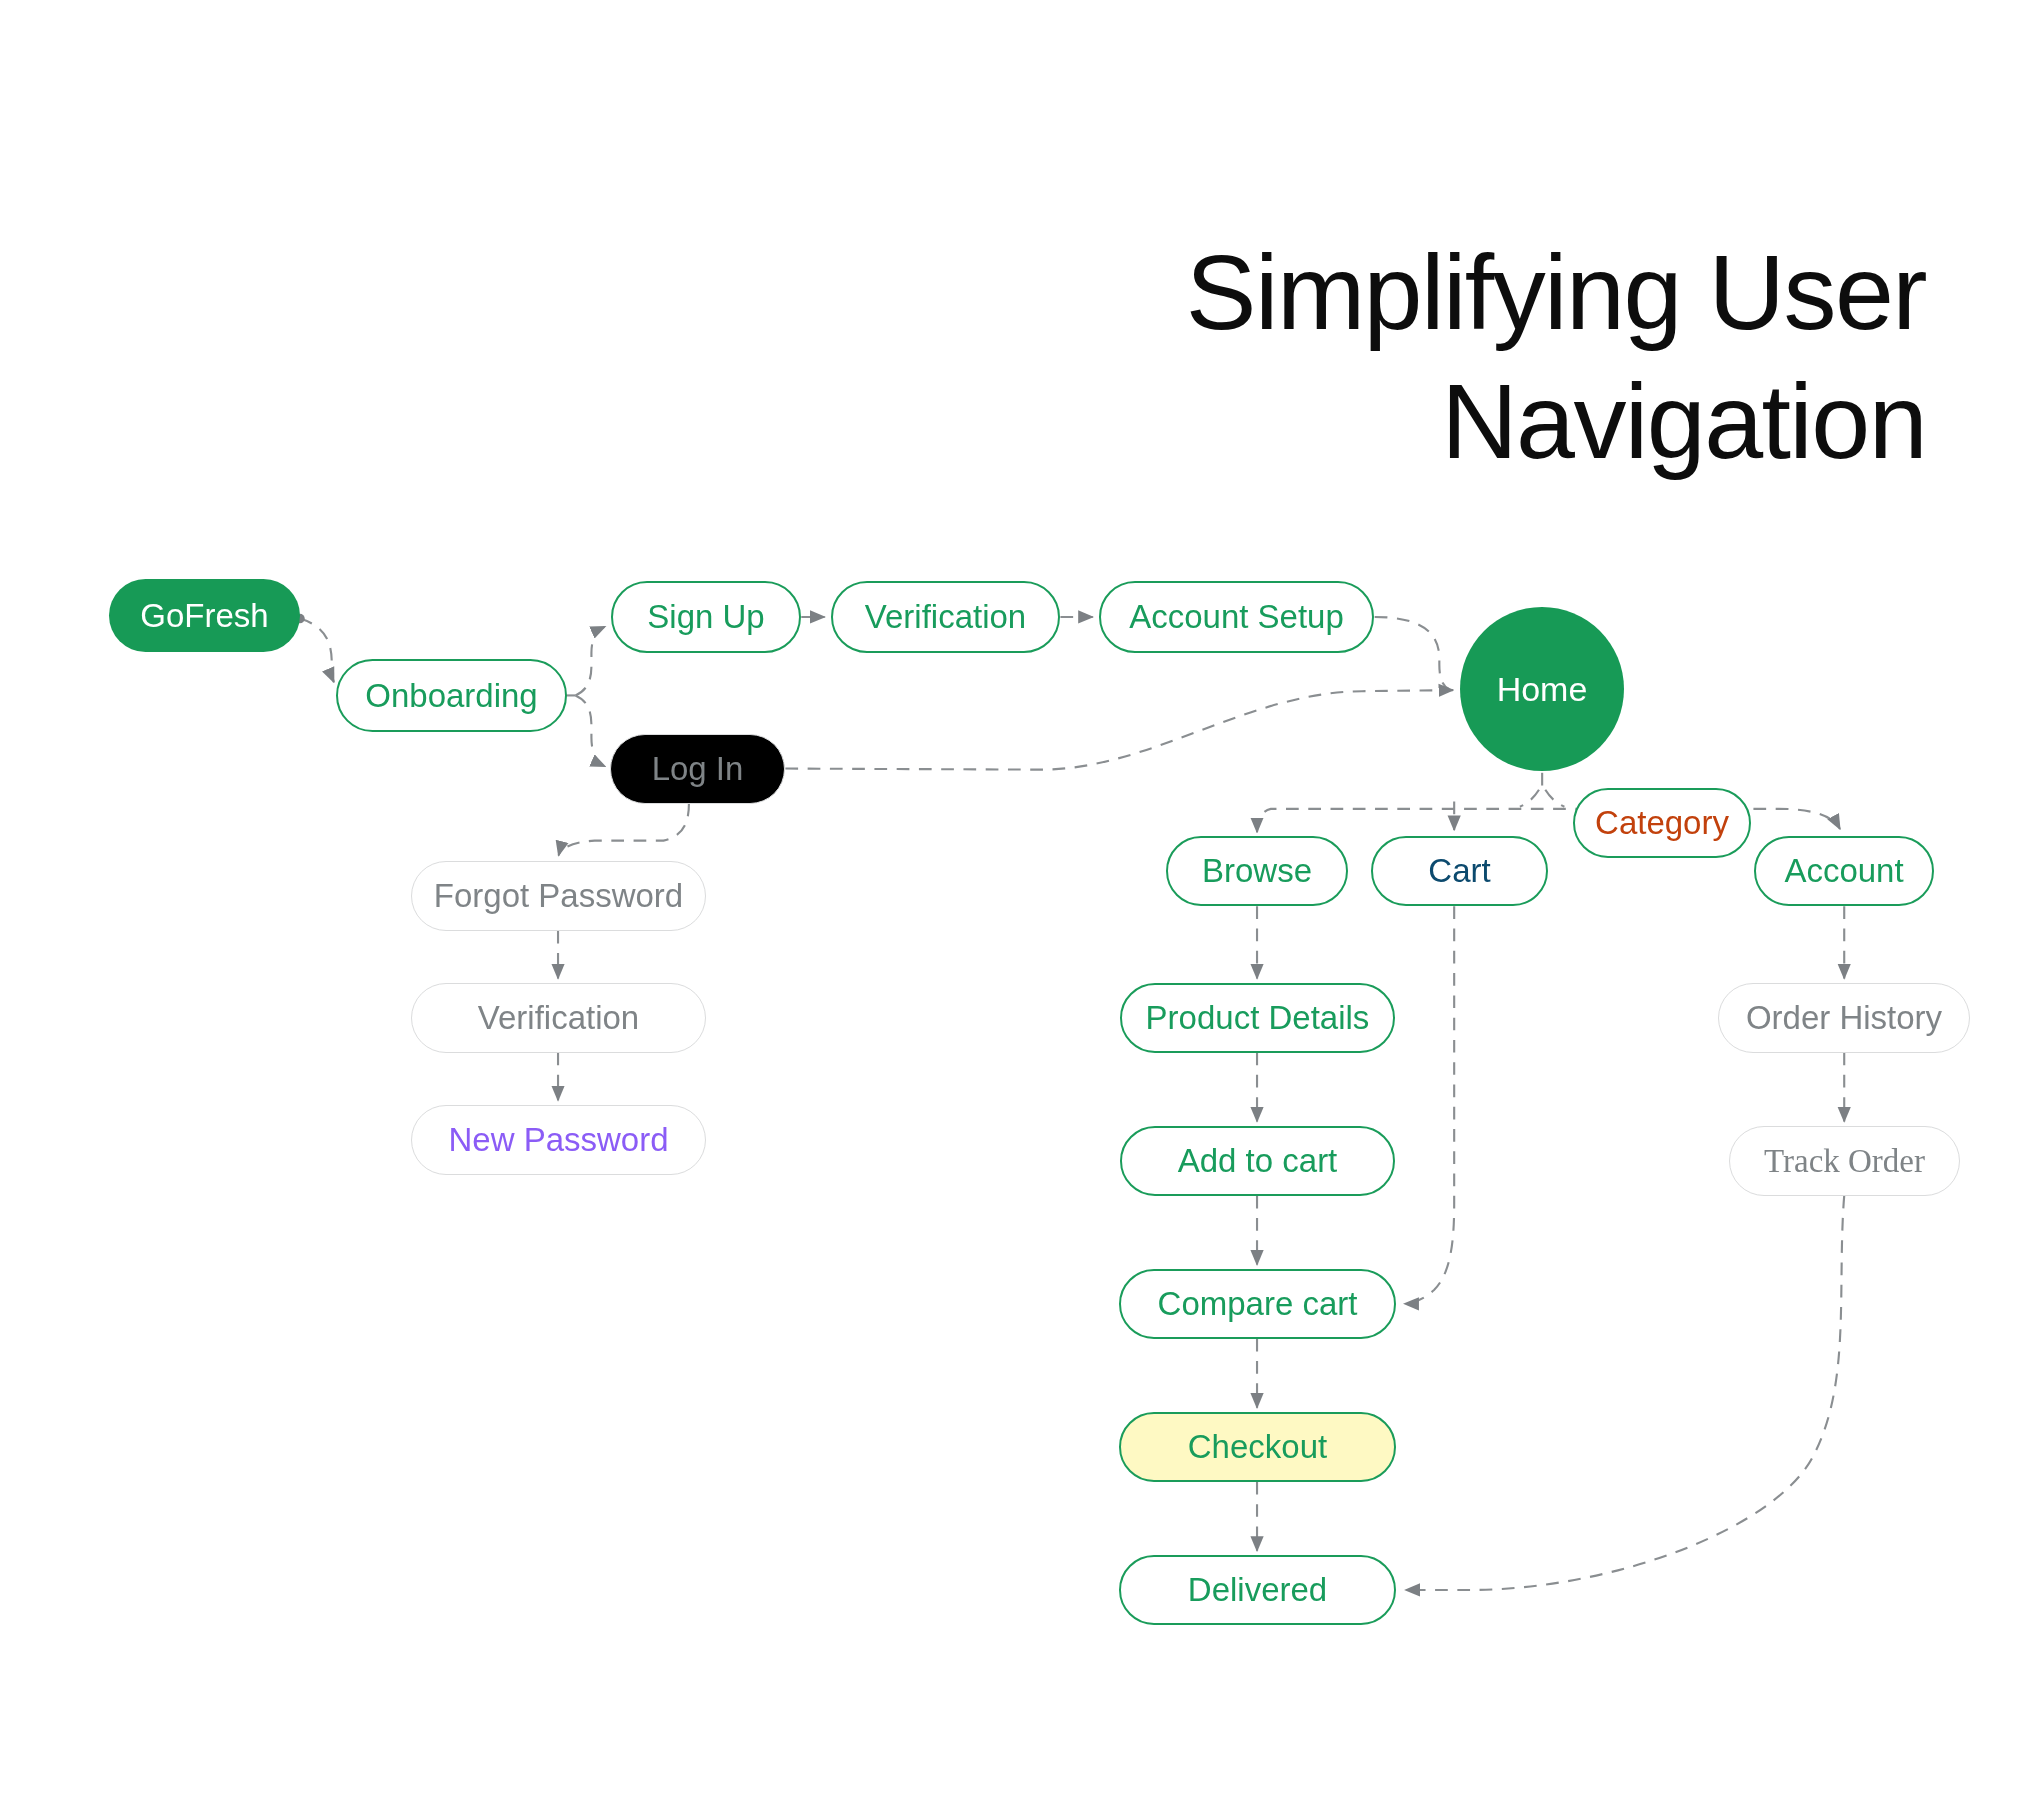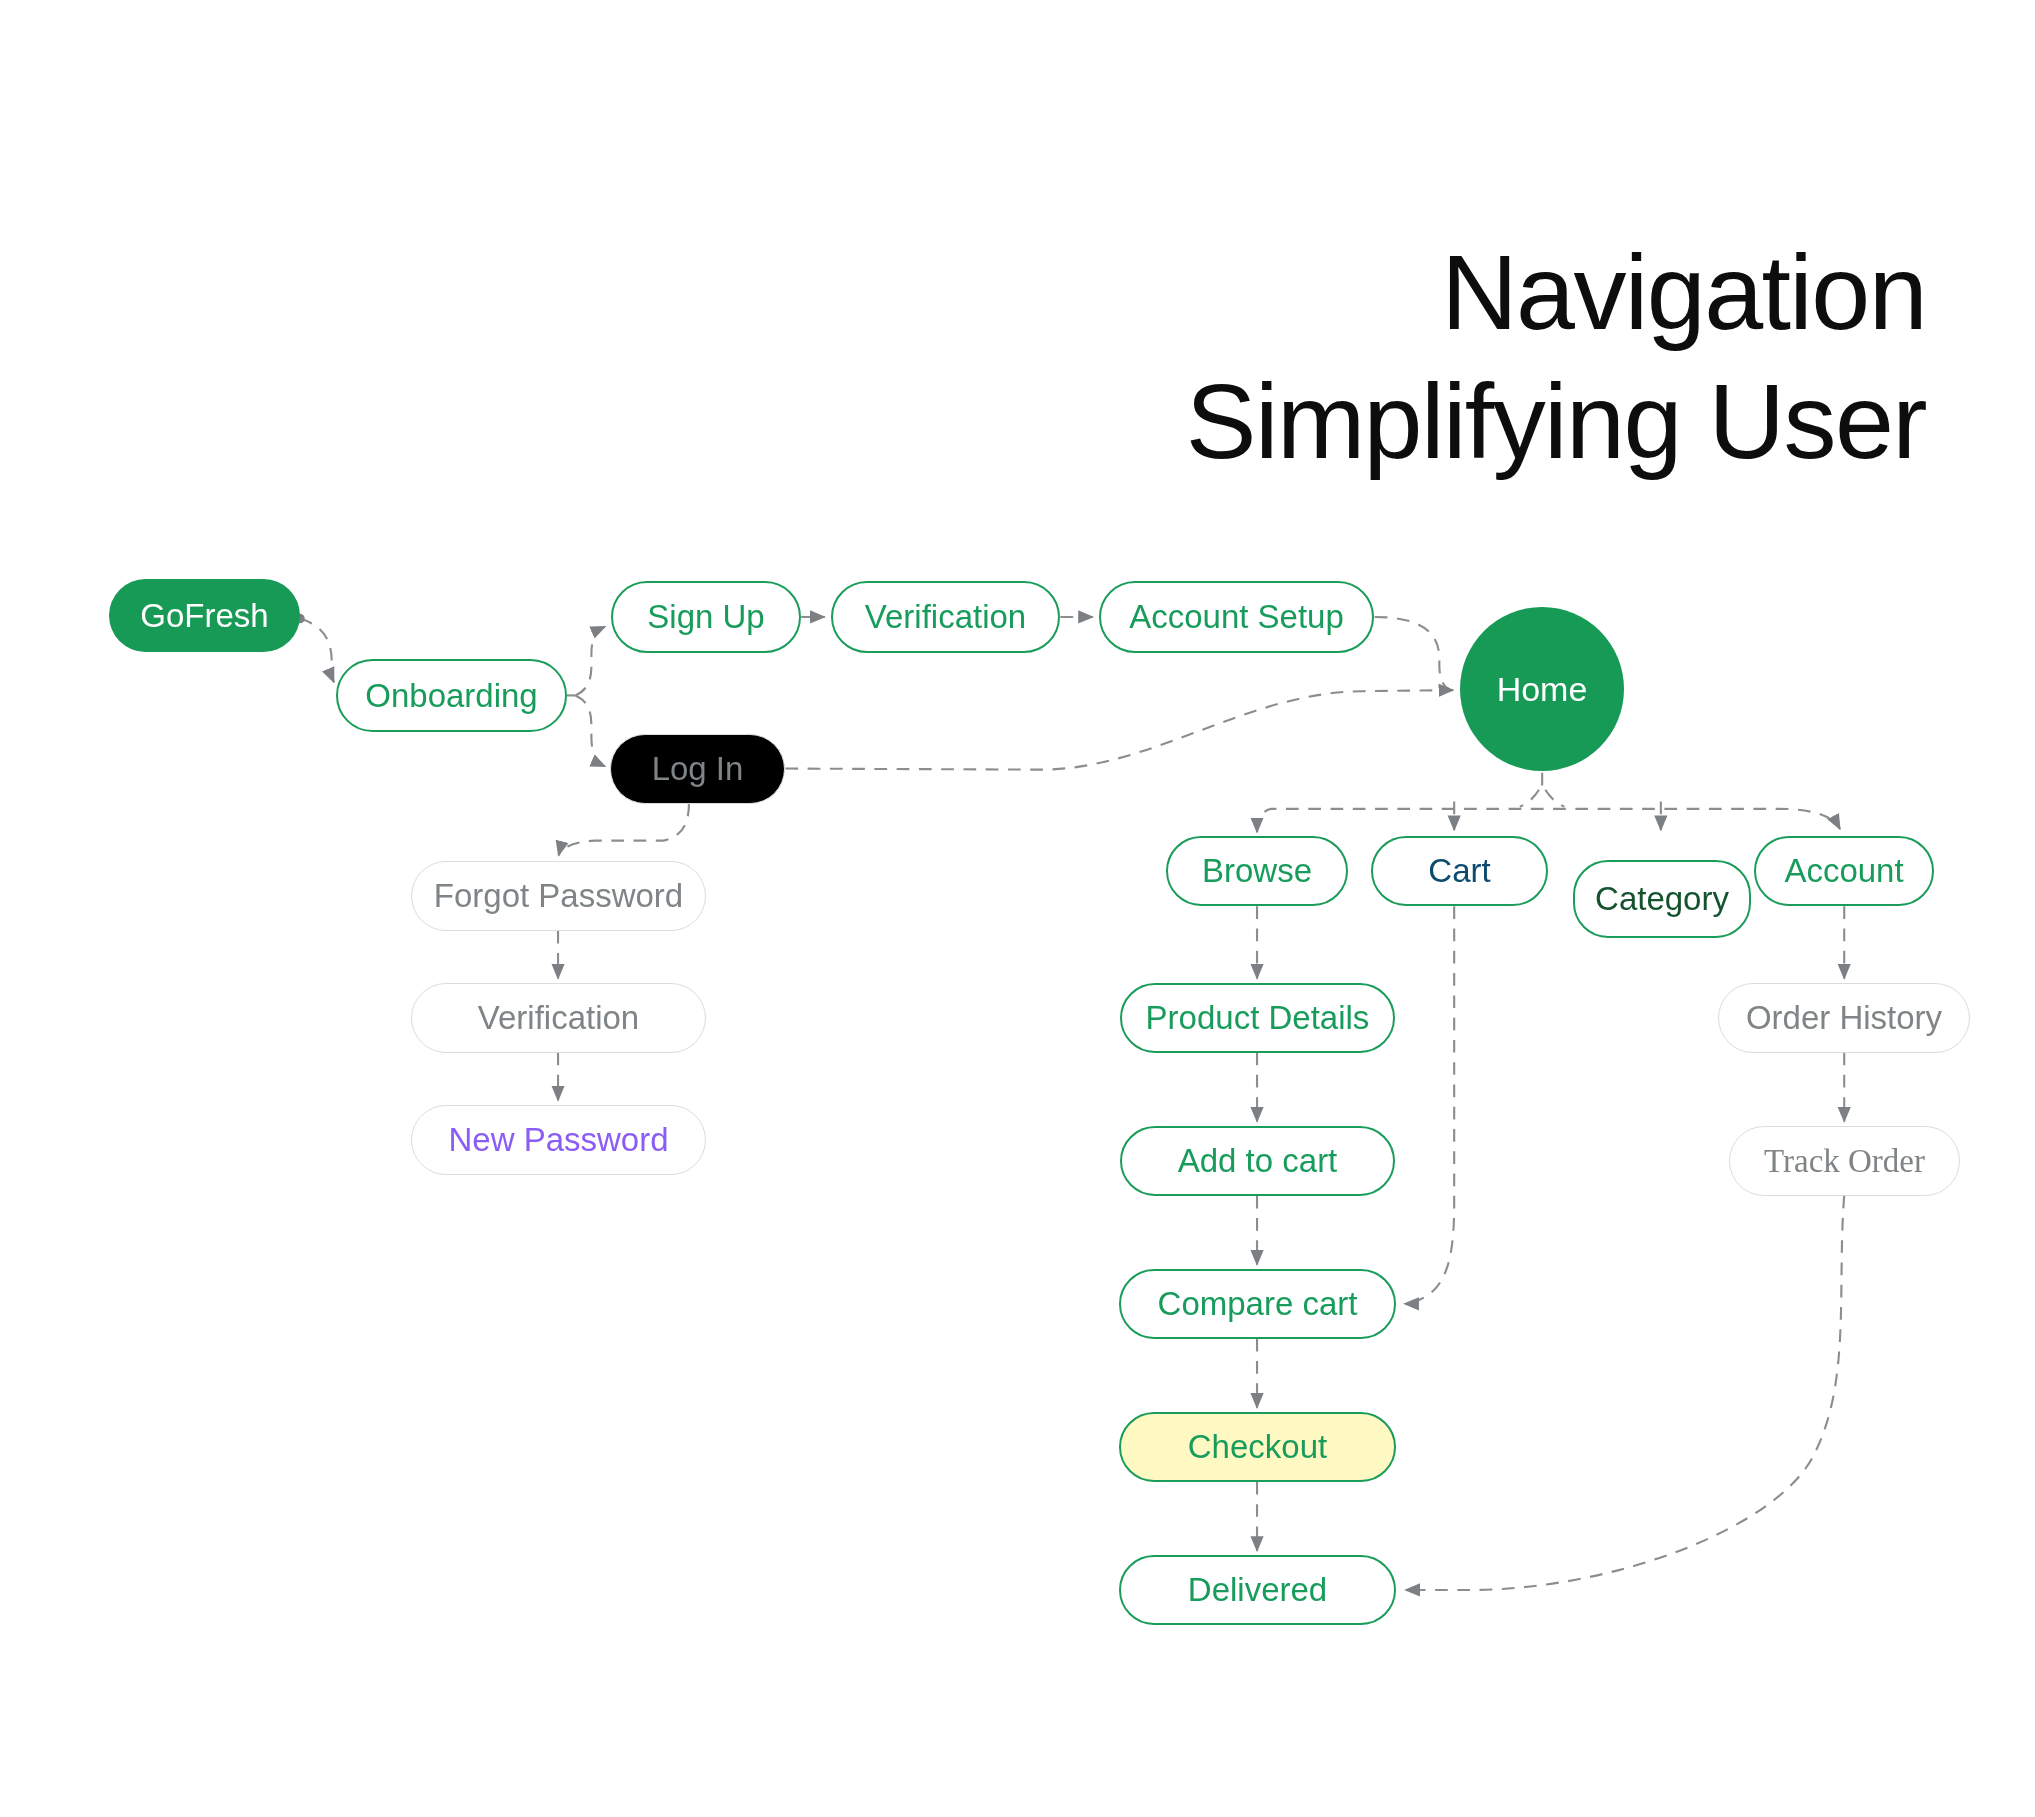--- a/index.html
+++ b/index.html
@@ -54,37 +54,37 @@
       <path d="M 2372 2256 L 2372 2386" fill="none" stroke="#8A8E91" stroke-width="4" stroke-dasharray="24 18" marker-end="url(#arw)"></path>
       <path d="M 2372 2526 L 2372 2656" fill="none" stroke="#8A8E91" stroke-width="4" stroke-dasharray="24 18" marker-end="url(#arw)"></path>
       <path d="M 2372 2796 L 2372 2926" fill="none" stroke="#8A8E91" stroke-width="4" stroke-dasharray="24 18" marker-end="url(#arw)"></path>
       <path d="M 2744 1710 L 2744 2272 C 2744 2348 2736 2404 2706 2434 C 2684 2454 2662 2460 2650 2460" fill="none" stroke="#8A8E91" stroke-width="4" stroke-dasharray="24 18" marker-end="url(#arw)"></path>
       <path d="M 3480 1710 L 3480 1846" fill="none" stroke="#8A8E91" stroke-width="4" stroke-dasharray="24 18" marker-end="url(#arw)"></path>
       <path d="M 3480 1986 L 3480 2116" fill="none" stroke="#8A8E91" stroke-width="4" stroke-dasharray="24 18" marker-end="url(#arw)"></path>
       <path d="M 3480 2256 C 3466 2430 3494 2612 3420 2750 C 3348 2884 3044 3000 2772 3000 L 2652 3000" fill="none" stroke="#8A8E91" stroke-width="4" stroke-dasharray="24 18" marker-end="url(#arw)"></path>
       <circle cx="566" cy="1167" r="9" fill="#7C8084"></circle>
     </svg>
   <div class="title" style="color: rgb(13, 13, 13);">
+    <div>Simplifying User</div>
     <div>Navigation</div>
-    <div>Simplifying User</div>
   </div>
   <div id="nodes-root">
       <div class="node solid" style="left: 109px; top: 579px; width: 191px; height: 73px; background: rgb(23, 154, 86); border-radius: 37px;">GoFresh</div>
       <div class="node outline-green" style="left: 336px; top: 659px; width: 231px; height: 73px; border-color: rgb(26, 156, 90); color: rgb(24, 156, 92); background: rgb(255, 255, 255); border-radius: 37px;">Onboarding</div>
       <div class="node outline-green" style="left: 611px; top: 581px; width: 190px; height: 72px; border-color: rgb(26, 156, 90); color: rgb(24, 156, 92); background: rgb(255, 255, 255); border-radius: 36px;">Sign Up</div>
       <div class="node outline-green" style="left: 831px; top: 581px; width: 229px; height: 72px; border-color: rgb(26, 156, 90); color: rgb(24, 156, 92); background: rgb(255, 255, 255); border-radius: 36px;">Verification</div>
       <div class="node outline-green" style="left: 1099px; top: 581px; width: 275px; height: 72px; border-color: rgb(26, 156, 90); color: rgb(24, 156, 92); background: rgb(255, 255, 255); border-radius: 36px;">Account Setup</div>
       <div class="node circle" style="left: 1460px; top: 607px; width: 164px; height: 164px; background: rgb(23, 154, 86);">Home</div>
       <div class="node outline-gray" style="left: 610px; top: 734px; width: 175px; height: 70px; border-color: rgb(219, 220, 221); color: rgb(127, 132, 135); background: #000000; border-radius: 35px;">Log In</div>
       <div class="node outline-gray" style="left: 411px; top: 861px; width: 295px; height: 70px; border-color: rgb(219, 220, 221); color: rgb(127, 132, 135); background: rgb(255, 255, 255); border-radius: 35px;">Forgot Password</div>
       <div class="node outline-gray" style="left: 411px; top: 983px; width: 295px; height: 70px; border-color: rgb(219, 220, 221); color: rgb(127, 132, 135); background: rgb(255, 255, 255); border-radius: 35px;">Verification</div>
       <div class="node outline-gray" style="left: 411px; top: 1105px; width: 295px; height: 70px; border-color: rgb(219, 220, 221); color: #8b5cf6; background: rgb(255, 255, 255); border-radius: 35px;">New Password</div>
       <div class="node outline-green" style="left: 1166px; top: 836px; width: 182px; height: 70px; border-color: rgb(26, 156, 90); color: rgb(24, 156, 92); background: rgb(255, 255, 255); border-radius: 35px;">Browse</div>
       <div class="node outline-green" style="left: 1371px; top: 836px; width: 177px; height: 70px; border-color: rgb(26, 156, 90); color: #0c4a6e; background: rgb(255, 255, 255); border-radius: 35px;">Cart</div>
-      <div class="node outline-green" style="left: 1573px; top: 860px; width: 178px; height: 78px; border-color: rgb(26, 156, 90); color: #14532d; background: rgb(255, 255, 255); border-radius: 35px;">Category</div>
+      <div class="node outline-green" style="left: 1573px; top: 788px; width: 178px; height: 70px; border-color: rgb(26, 156, 90); color: #c2410c; background: rgb(255, 255, 255); border-radius: 35px;">Category</div>
       <div class="node outline-green" style="left: 1754px; top: 836px; width: 180px; height: 70px; border-color: rgb(26, 156, 90); color: rgb(24, 156, 92); background: rgb(255, 255, 255); border-radius: 35px;">Account</div>
       <div class="node outline-green" style="left: 1120px; top: 983px; width: 275px; height: 70px; border-color: rgb(26, 156, 90); color: rgb(24, 156, 92); background: rgb(255, 255, 255); border-radius: 35px;">Product Details</div>
       <div class="node outline-green" style="left: 1120px; top: 1126px; width: 275px; height: 70px; border-color: rgb(26, 156, 90); color: rgb(24, 156, 92); background: rgb(255, 255, 255); border-radius: 35px;">Add to cart</div>
       <div class="node outline-green" style="left: 1119px; top: 1269px; width: 277px; height: 70px; border-color: rgb(26, 156, 90); color: rgb(24, 156, 92); background: rgb(255, 255, 255); border-radius: 35px;">Compare cart</div>
       <div class="node outline-green" style="left: 1119px; top: 1412px; width: 277px; height: 70px; border-color: rgb(26, 156, 90); color: rgb(24, 156, 92); background: #fef9c3; border-radius: 35px;">Checkout</div>
       <div class="node outline-green" style="left: 1119px; top: 1555px; width: 277px; height: 70px; border-color: rgb(26, 156, 90); color: rgb(24, 156, 92); background: rgb(255, 255, 255); border-radius: 35px;">Delivered</div>
       <div class="node outline-gray" style="left: 1718px; top: 983px; width: 252px; height: 70px; border-color: rgb(219, 220, 221); color: rgb(127, 132, 135); background: rgb(255, 255, 255); border-radius: 35px;">Order History</div>
       <div class="node outline-gray" style="left: 1729px; top: 1126px; width: 231px; height: 70px; border-color: rgb(219, 220, 221); color: rgb(127, 132, 135); background: rgb(255, 255, 255); border-radius: 35px; font-family: Liberation Serif, serif;">Track Order</div>
     </div>
 </div>

